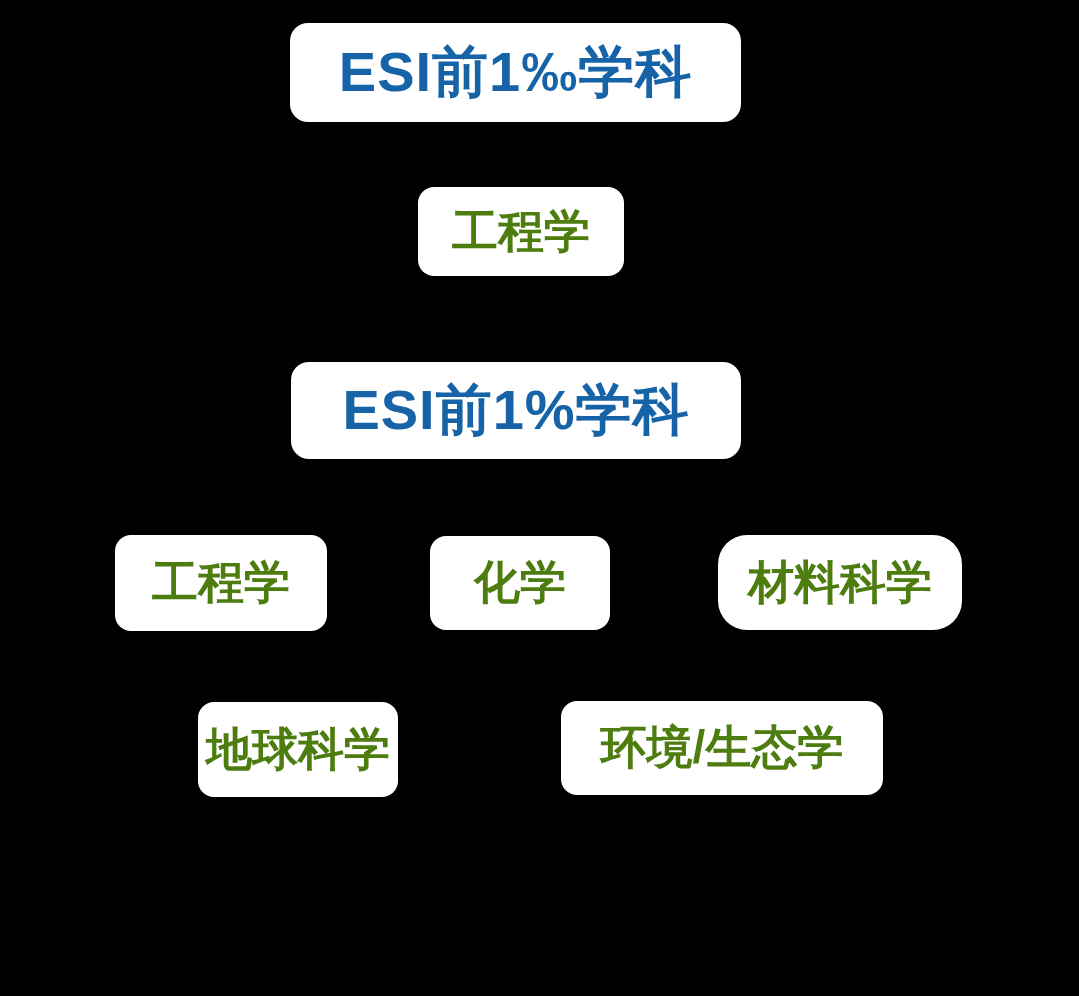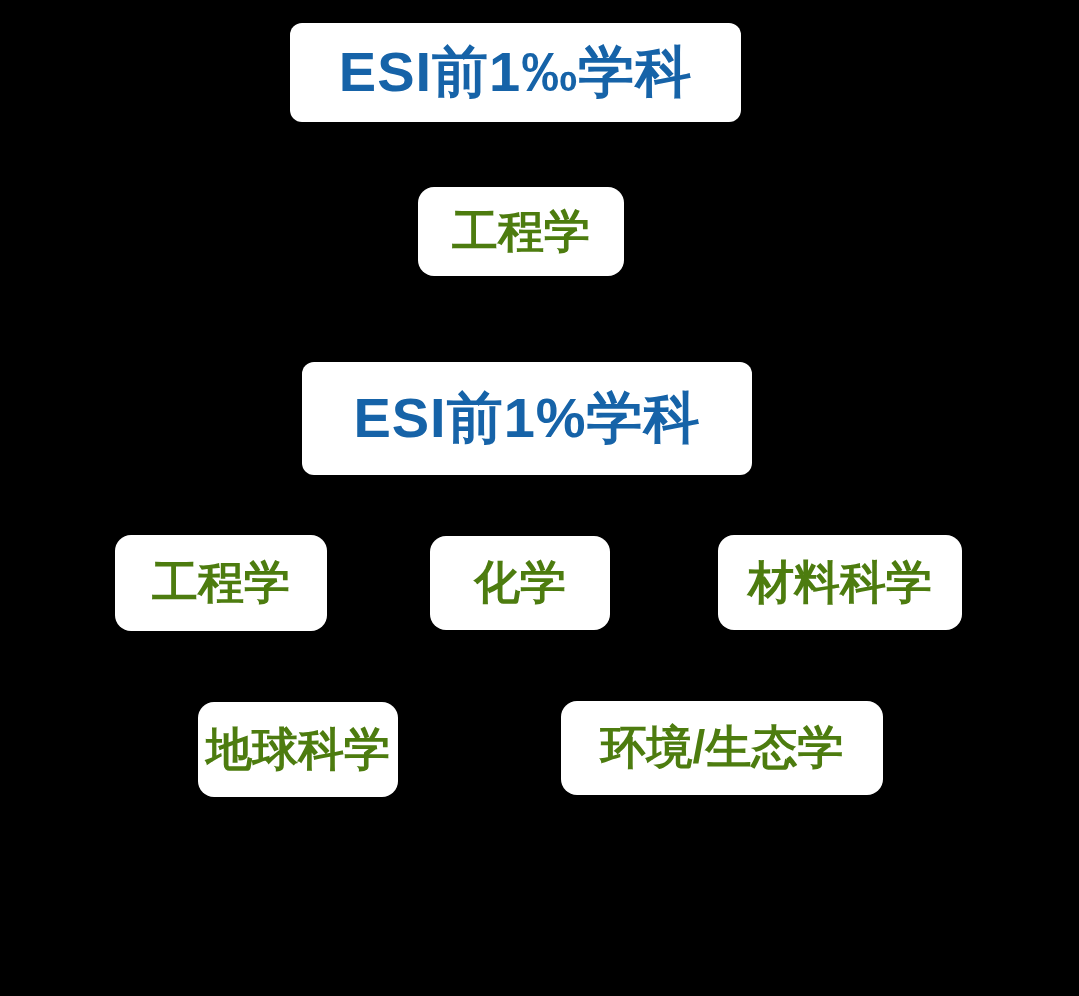--- a/index.html
+++ b/index.html
@@ -11,21 +11,21 @@
     position: relative;
     width: 1079px;
     height: 996px;
     background: #000000;
     overflow: hidden;
     font-family: "Liberation Sans", "DejaVu Sans", sans-serif;
   }
   .box {
     position: absolute;
     background: #ffffff;
-    border-radius: 12px;
+    border-radius: 18px;
     display: flex;
     align-items: center;
     justify-content: center;
     box-sizing: border-box;
     white-space: nowrap;
   }
   .header-box {
     color: #1663A8;
     font-size: 56px;
     font-weight: 700;
@@ -33,24 +33,24 @@
   }
   .item-box {
     color: #4d7c0f;
     font-size: 46px;
     font-weight: 700;
     border-radius: 16px;
   }
   
   #box-permille-header { left: 290px; top: 23px;  width: 451px; height: 99px; }
   #box-permille-eng    { left: 418px; top: 187px; width: 206px; height: 89px; }
-  #box-percent-header  { left: 302px; top: 362px; width: 450px; height: 113px; justify-content: center; }
+  #box-percent-header  { left: 291px; top: 362px; width: 450px; height: 97px; justify-content: center; }
   #box-percent-eng     { left: 115px; top: 535px; width: 212px; height: 96px; }
   #box-percent-chem    { left: 430px; top: 536px; width: 180px; height: 94px; }
-  #box-percent-mat     { left: 718px; top: 535px; width: 244px; height: 95px; }
+  #box-percent-mat     { left: 718px; top: 535px; width: 244px; height: 95px; border-radius: 29px; }
   #box-percent-geo     { left: 198px; top: 702px; width: 200px; height: 95px; }
   #box-percent-env     { left: 561px; top: 701px; width: 322px; height: 94px; }
 </style>
 </head>
 <body>
 
 <div id="canvas">
 
   <div id="box-permille-header" class="box header-box">
     <span>ESI前1‰学科</span>

